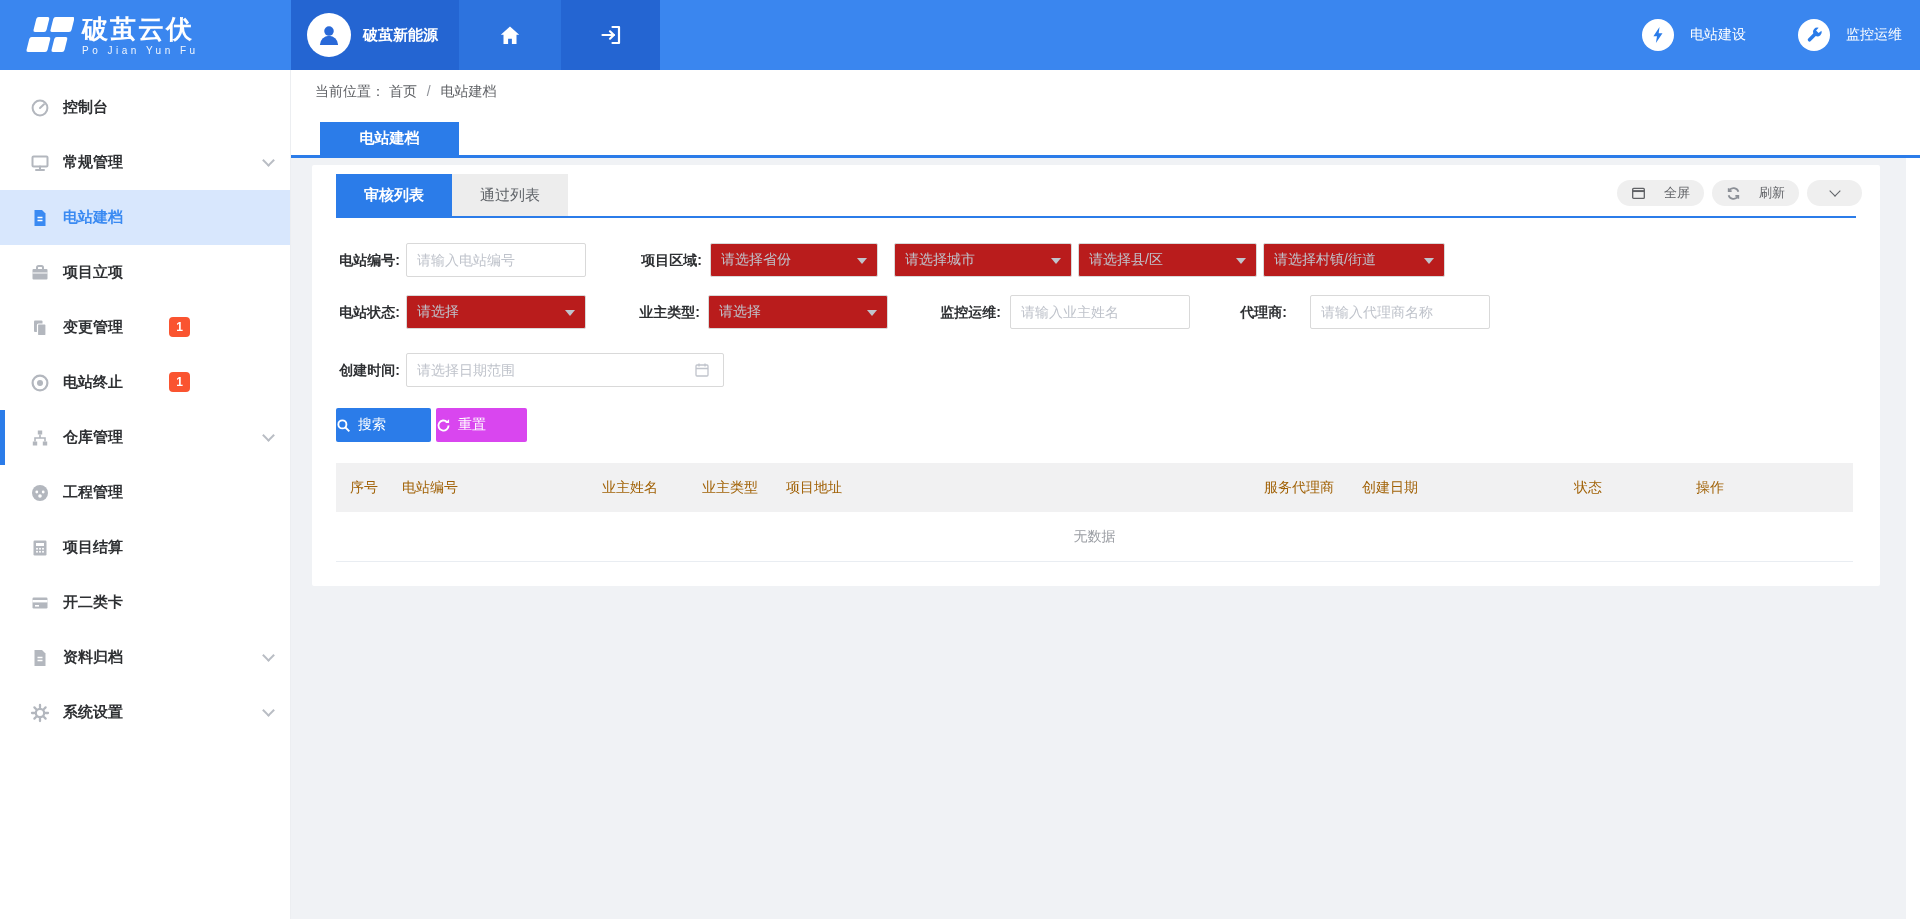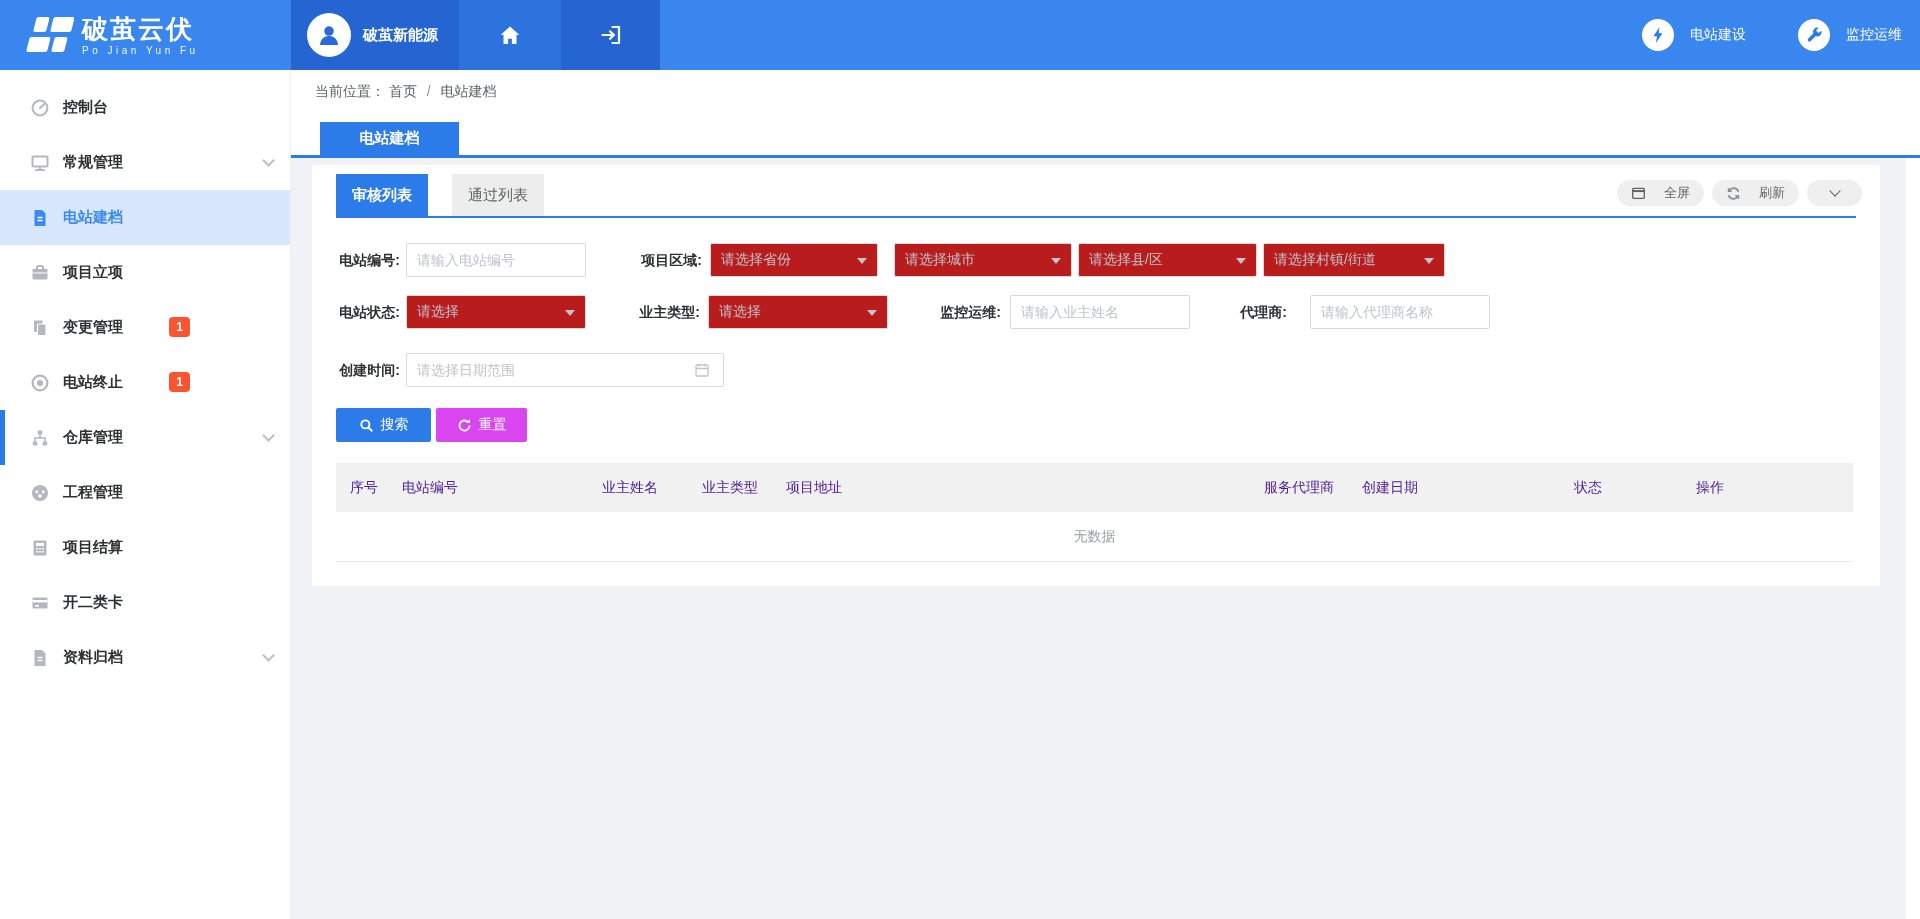--- a/index.html
+++ b/index.html
@@ -43,46 +43,46 @@
   .breadcrumb { position:absolute; left:24px; top:13px; font-size:14px; color:#606266; }
   .breadcrumb .crumb-link { color:#606266; cursor:pointer; }
   .breadcrumb .sep { margin:0 6px; color:#909399; }
   .page-tab { position:absolute; left:29px; bottom:0; width:139px; height:33px; background:#2b7ce9; color:#fff; font-size:15px; font-weight:bold; display:flex; align-items:center; justify-content:center; cursor:pointer; }
 
   
   .content { position:absolute; left:291px; top:150px; width:1629px; height:769px; background:#f0f2f5; }
   .scroll-strip { position:absolute; right:0; top:0; width:14px; height:769px; background:#ffffff; }
   .card { position:absolute; left:21px; top:15px; width:1568px; height:421px; background:#fff; border-radius:2px; }
 
-  .ptab { position:absolute; top:9px; width:92px; height:42px; font-size:15px; display:flex; align-items:center; justify-content:center; cursor:pointer; }
+  .ptab { position:absolute; top:9px; width:116px; height:42px; font-size:15px; display:flex; align-items:center; justify-content:center; cursor:pointer; }
   .ptab1 { left:24px; background:#2b7ce9; color:#fff; font-weight:bold; }
   .ptab2 { left:140px; background:#ededed; color:#5f6368; }
   .tab-underline { position:absolute; left:24px; top:51px; width:1520px; height:2px; background:#2b7ce9; }
 
   .pills { position:absolute; right:18px; top:15px; display:flex; gap:8px; }
   .pill { height:26px; border-radius:13px; background:#efefef; display:flex; align-items:center; justify-content:center; gap:18px; font-size:13px; color:#606266; cursor:pointer; padding:0 14px; }
   .pill svg { display:block; }
   .pill-chevron { width:55px; }
   .pill-chevron .chev { width:8px; height:8px; border-right:1.8px solid #5f6368; border-bottom:1.8px solid #5f6368; transform:rotate(45deg); margin-top:-4px; }
 
   .frow { position:absolute; left:0; height:34px; width:100%; }
   .flabel { position:absolute; top:0; height:34px; line-height:34px; text-align:right; font-size:14px; font-weight:600; color:#2e3033; }
   .finput { position:absolute; top:0; height:34px; border:1px solid #d9d9d9; border-radius:2px; background:#fff; font-size:14px; color:#606266; padding:0 10px; outline:none; font-family:inherit; }
   .finput::placeholder { color:#bfc3cb; opacity:1; }
   .fselect { position:absolute; top:0; height:34px; border:1px solid #d9d9d9; border-radius:2px; background:#b91c1c; display:flex; align-items:center; padding:0 26px 0 10px; font-size:14px; color:#bfc3cb; cursor:pointer; }
   .fselect .caret { position:absolute; right:10px; top:14px; width:0; height:0; border-left:5px solid transparent; border-right:5px solid transparent; border-top:6px solid #c0c4cc; }
   .date-wrap { display:flex; align-items:center; }
   .date-wrap .cal { position:absolute; right:10px; top:9px; }
 
-  .btn { position:absolute; top:243px; height:34px; border:none; border-radius:2px; color:#fff; font-size:14px; display:flex; align-items:center; justify-content:center; gap:7px; cursor:pointer; font-family:inherit; }
+  .btn { position:absolute; top:243px; height:34px; border:none; border-radius:2px; color:#fff; font-size:14px; display:flex; align-items:center; gap:7px; cursor:pointer; font-family:inherit; }
   .btn-search { left:24px; width:95px; background:#2b7ce9; }
   .btn-reset { left:124px; width:91px; background:#d946ef; }
 
   .thead { position:absolute; left:24px; top:298px; width:1517px; height:49px; background:#f1f1f2; display:flex; align-items:center; }
-  .th { font-size:14px; color:#4c1d95; padding-left:14px; white-space:nowrap; overflow:hidden; }
+  .th { font-size:14px; color:#a16207; padding-left:14px; white-space:nowrap; overflow:hidden; }
   .empty-row { position:absolute; left:24px; top:347px; width:1517px; height:50px; border-bottom:1px solid #e9edf2; display:flex; align-items:center; justify-content:center; }
   .empty-text { font-size:14px; color:#9a9da3; }
 </style>
 </head>
 <body>
 
 <div class="header">
   <div class="logo-area">
     <svg class="logo-mark" viewBox="0 0 54 46" fill="#ffffff">
       <g transform="skewX(-14) translate(8,0)">
@@ -254,20 +254,32 @@
         <span class="mi-label">开二类卡</span>
       </div>
       <div class="mi">
         <span class="mi-icon">
           <svg viewBox="0 0 20 20">
             <path d="M4.5 2h7.5l3.5 3.5V18h-11z" fill="currentColor"></path>
             <path d="M7.5 9.5h5M7.5 12.5h5" stroke="#fff" stroke-width="1.5"></path>
           </svg>
         </span>
         <span class="mi-label">资料归档</span>
+        <span class="mi-chevron"></span>
+      </div>
+      <div class="mi">
+        <span class="mi-icon">
+          <svg viewBox="0 0 20 20">
+            <g stroke="currentColor" stroke-width="2.3" stroke-linecap="round">
+              <path d="M10 2v2.3M10 15.7V18M2 10h2.3M15.7 10H18M4.4 4.4l1.6 1.6M14 14l1.6 1.6M15.6 4.4L14 6M6 14l-1.6 1.6"></path>
+            </g>
+            <circle cx="10" cy="10" r="4.2" fill="none" stroke="currentColor" stroke-width="2.3"></circle>
+          </svg>
+        </span>
+        <span class="mi-label">系统设置</span>
         <span class="mi-chevron"></span>
       </div>
     </div>
 </div>
 
 <div class="topbar">
   <div class="breadcrumb">
     <span>当前位置：</span>
     <span class="crumb-link">首页</span>
     <span class="sep">/</span>

